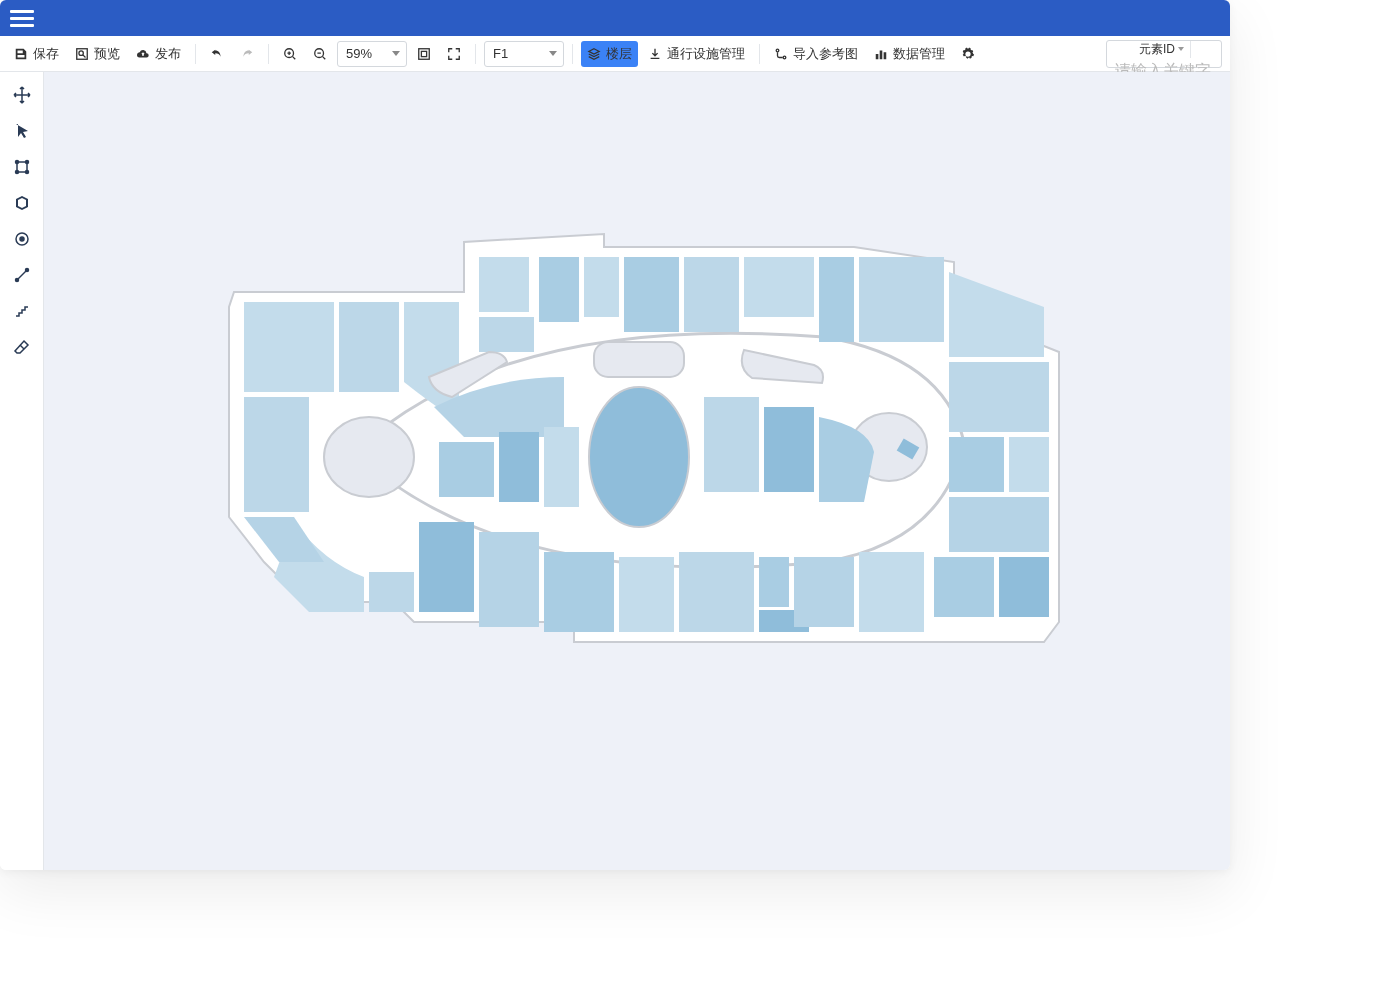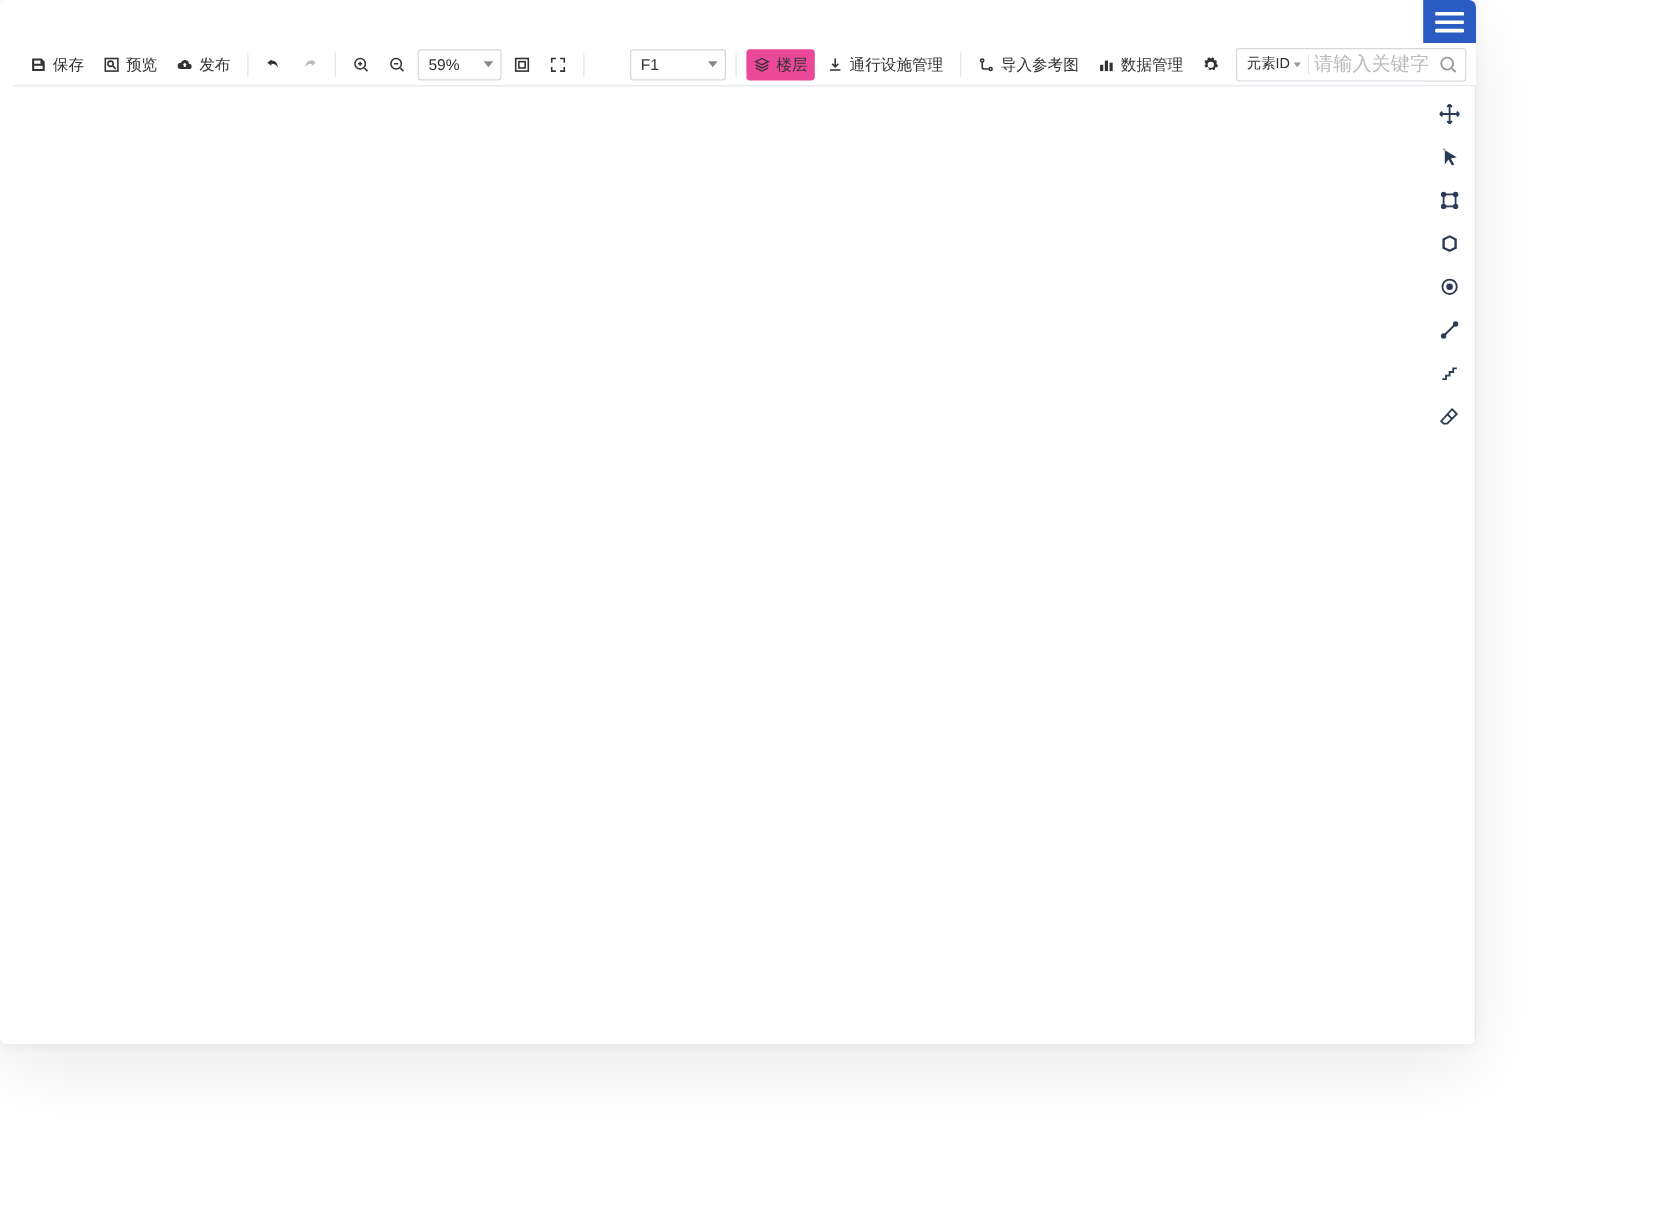--- a/index.html
+++ b/index.html
@@ -16,21 +16,20 @@
   position: relative;
   width: 1230px;
   height: 870px;
   margin: 0;
   background: #fff;
   border-radius: 6px;
   box-shadow: 0 20px 60px rgba(0,0,0,0.08), 0 2px 10px rgba(0,0,0,0.05);
   overflow: hidden;
   display: flex;
   flex-direction: column;
-  align-items: flex-end;
 }
 .titlebar {
   height: 36px;
   background: #2b5cc4;
   display: flex;
   align-items: center;
   padding: 0 10px;
   flex-shrink: 0;
 }
 .hamburger {
@@ -52,37 +51,37 @@
   background: #fff;
 }
 .tb-btn {
   display: inline-flex; align-items: center; gap: 5px;
   height: 26px; padding: 0 6px;
   border-radius: 3px;
   cursor: pointer;
   color: #333;
   white-space: nowrap;
 }
-.tb-btn.active { background: #ec4899; }
+.tb-btn.active { background: #3b82f6; }
 .tb-btn.disabled { color: #bbb; cursor: default; }
 .tb-icon { width:14px; height:14px; display:inline-flex; align-items:center; justify-content:center; }
 .tb-icon svg { width:14px; height:14px; }
 .tb-sep { width:1px; height:20px; background:#e3e6ea; margin:0 4px; }
 .select-box {
   height:26px; border:1px solid #d4d8dd; border-radius:3px;
   display:inline-flex; align-items:center; padding:0 6px 0 8px;
   gap:6px; min-width:70px; cursor:pointer; background:#fff;
 }
-.select-box.wide { min-width:80px;margin-left:30px; }
+.select-box.wide { min-width:80px; }
 .select-caret { width:0;height:0;border-left:4px solid transparent;border-right:4px solid transparent;border-top:5px solid #888; margin-left:auto;}
 .toolbar-spacer { flex:1; }
 .search-wrap {
   display:inline-flex; align-items:center; height:28px;
   border:1px solid #d4d8dd; border-radius:3px; background:#fff;
-  padding:0 6px 0 8px; gap:4px;
+  padding:0 6px 0 8px; gap:4px;flex-direction:column;
 }
 .search-type { color:#333; font-size:12px; display:inline-flex; align-items:center; gap:3px; padding-right:6px; border-right:1px solid #e3e6ea; cursor:pointer;}
 .search-type-caret {width:0;height:0;border-left:3px solid transparent;border-right:3px solid transparent;border-top:4px solid #999;}
 .search-input { border:none; outline:none; font-size:16px; width:100px; background:transparent;}
 .search-input::placeholder{color:#bbb;}
 .search-icon { width:16px;height:16px; color:#999; cursor:pointer;}
 .workspace {
   flex:1; display:flex; min-height:0;
 }
 .left-tools {

